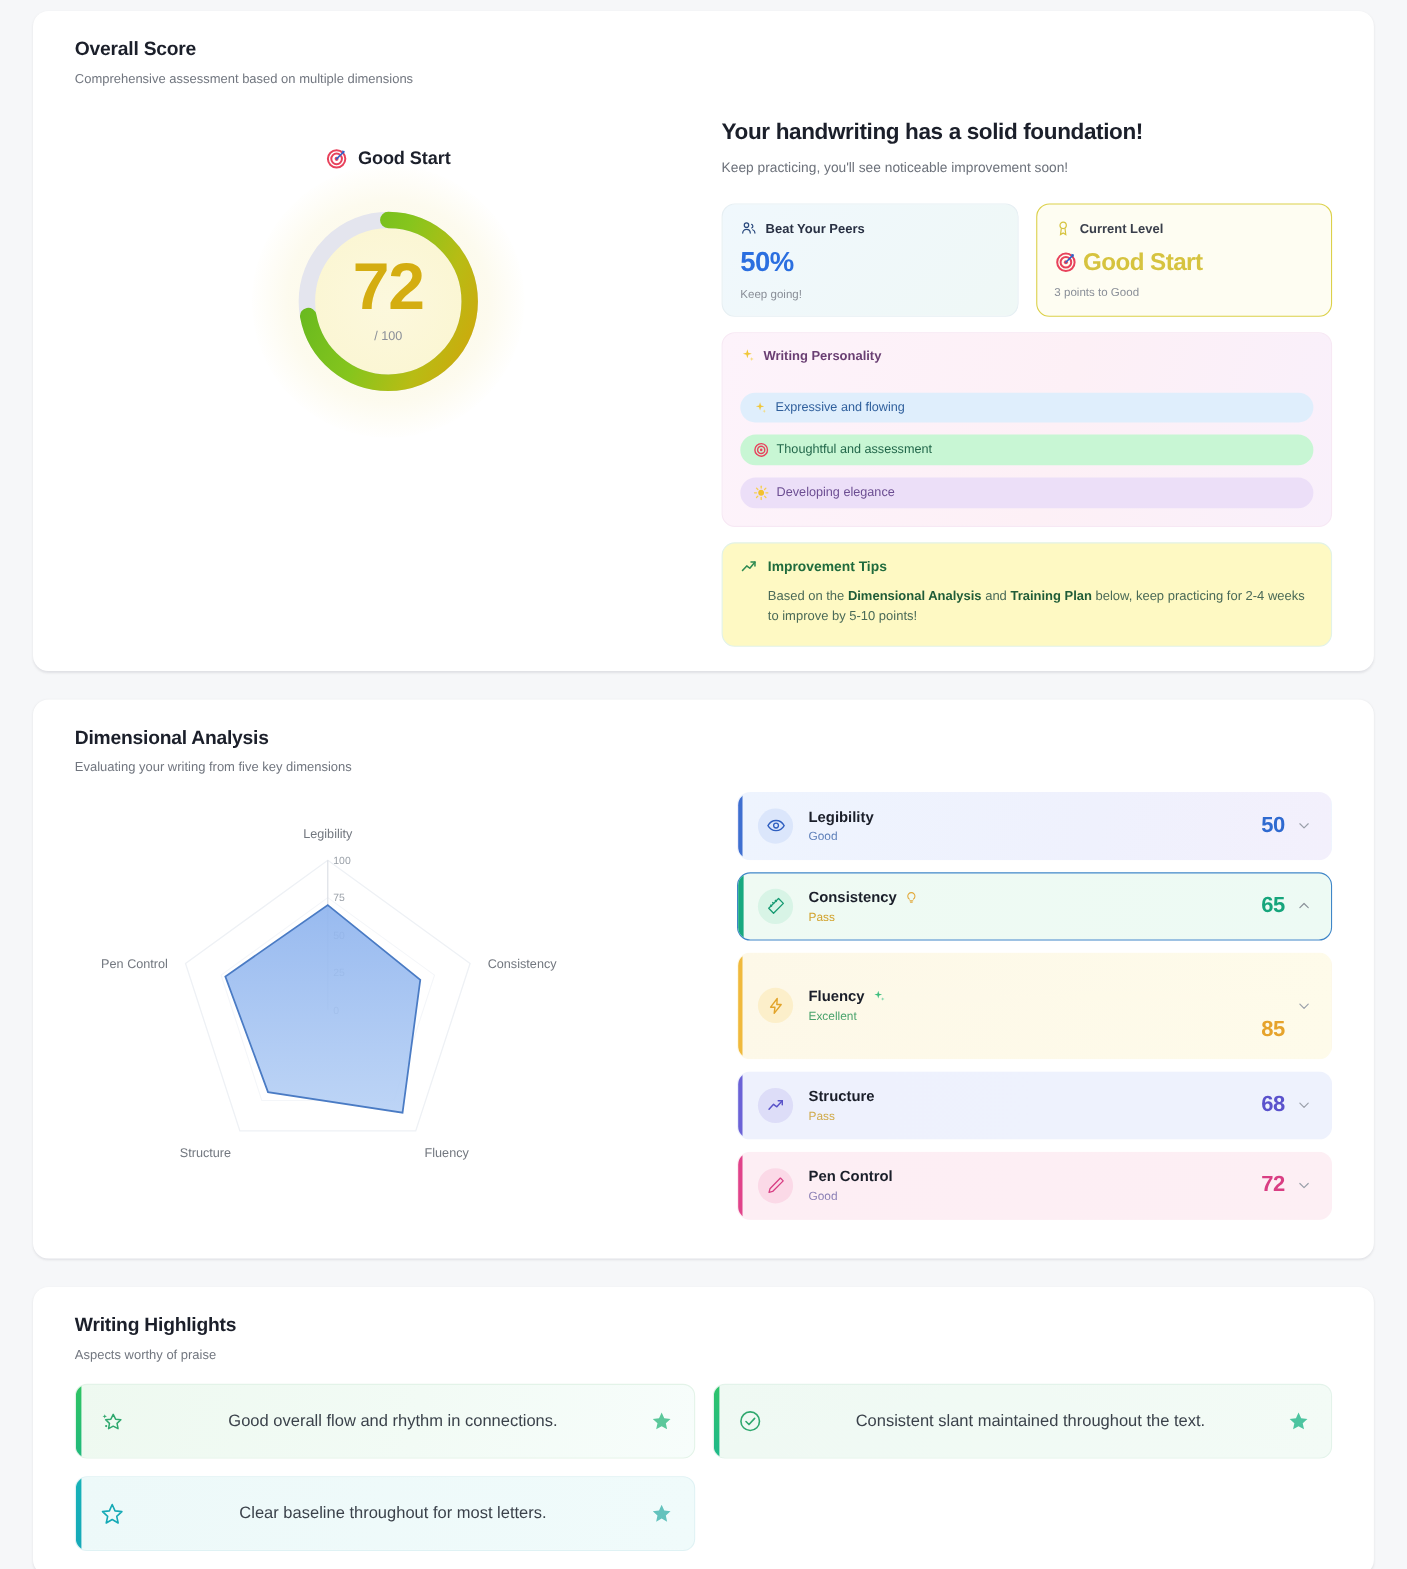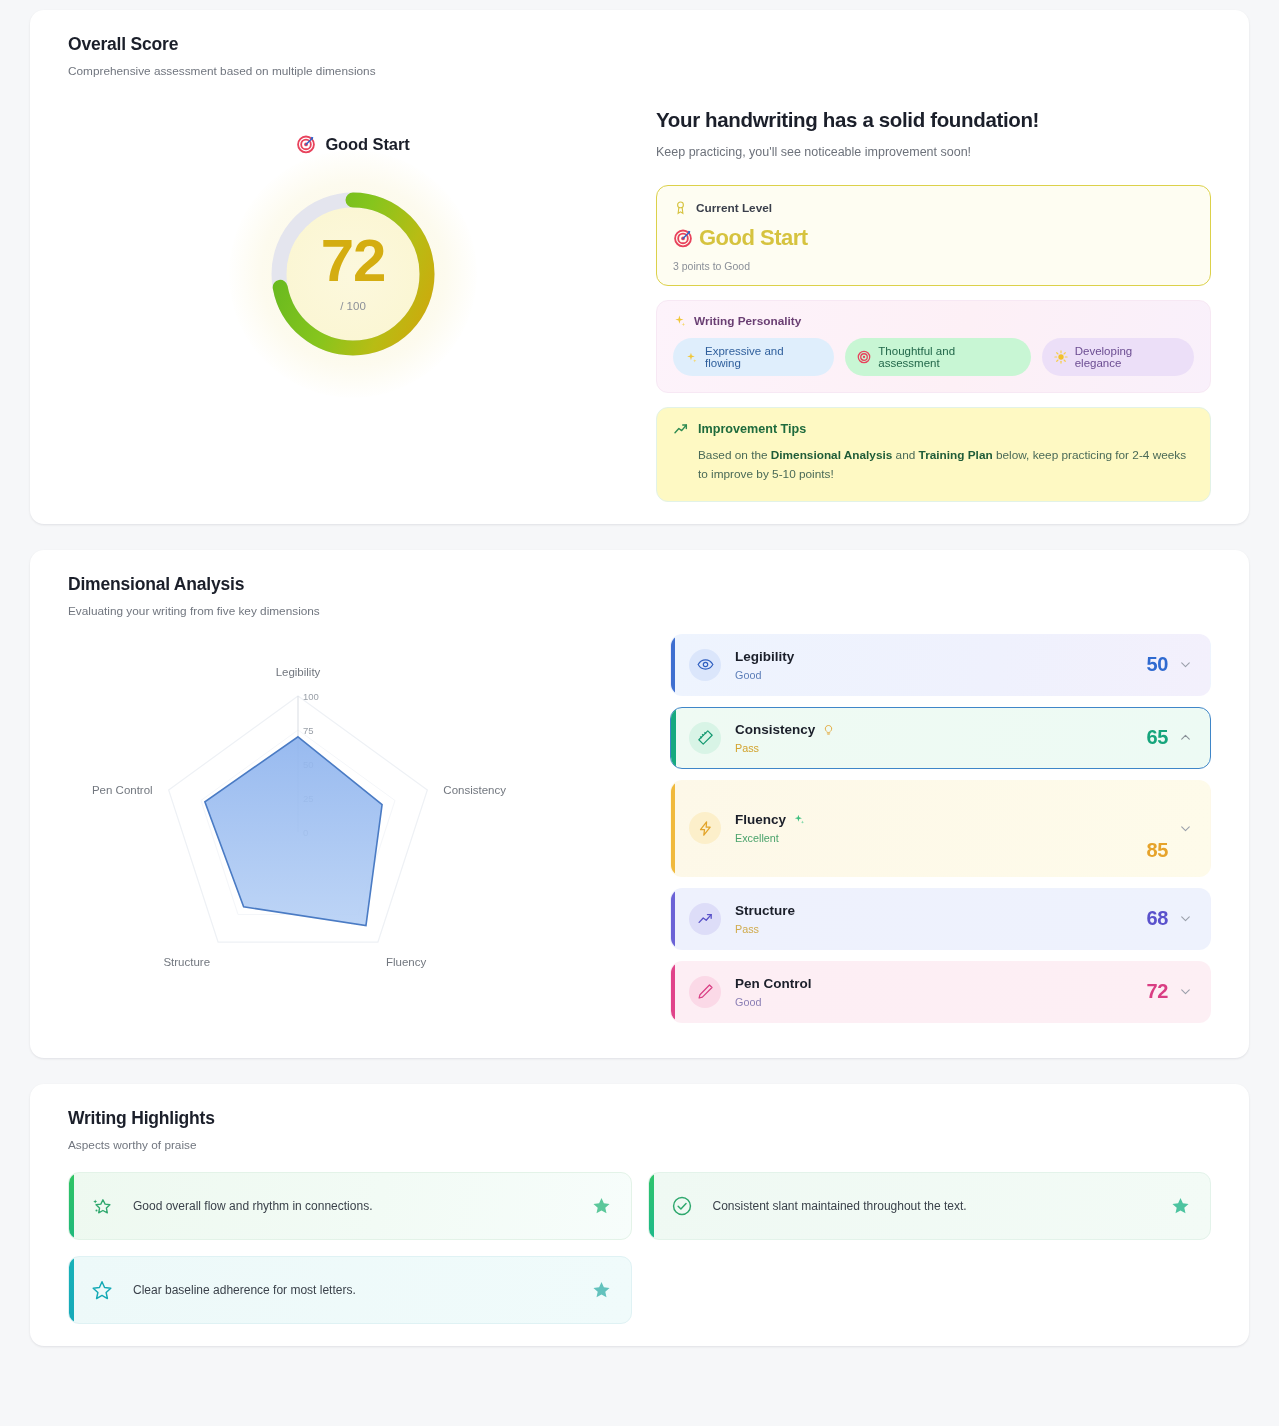--- a/index.html
+++ b/index.html
@@ -140,21 +140,21 @@
     margin-top: 14px;
     border-radius: 12px;
     background: linear-gradient(105deg, #fdf3fb 0%, #fdf0f6 55%, #f9f0fb 100%);
     border: 1px solid #f7e8f4;
     padding: 13px 16px 16px 16px;
   }
   .pers-head {
     display: flex; align-items: center; gap: 7px;
     font-size: 11.8px; font-weight: bold; color: #6a3f73;
   }
-  .pers-tags { display: flex; gap: 11px; margin-top: 10px; }
+  .pers-tags { display: flex; gap: 11px; margin-top: 27px; flex-direction: column; }
   .tag {
     display: flex; align-items: center; gap: 7px;
     border-radius: 999px;
     padding: 7px 15px 7px 12px;
     font-size: 11.5px;
   }
   .tag-1 { background: #dfeefc; color: #2f5f9c; }
   .tag-2 { background: #c8f6d4; color: #22674a; }
   .tag-3 { background: #ecdff8; color: #6c4d92; }
 
@@ -280,21 +280,21 @@
   .hl-b { background: linear-gradient(100deg,#eff9f3 0%,#f3fbf6 100%); border: 1px solid #e3f3ea; }
   .hl-b::before { background: linear-gradient(#2fc46b,#1eb98a); }
   .hl-c { background: linear-gradient(100deg,#edf9f9 0%,#f0fbfb 100%); border: 1px solid #dff2f4; }
   .hl-c::before { background: linear-gradient(#17b2b8,#16a9b9); }
 
   .hl-icon {
     width: 30px; height: 30px; flex: none;
     display: flex; align-items: center; justify-content: center;
     margin-right: 16px; border-radius: 50%;
   }
-  .hl-text { flex: 1; font-size: 12px; color: #3b424b; }
+  .hl-text { flex: 1; font-size: 15px; color: #3b424b; text-align: center; }
   .hl-star { flex: none; margin-left: 10px; }
 
   svg { display: block; }
   .radar-label {
     font-size: 11.5px; fill: #72777f;
     font-family: "Liberation Sans", sans-serif;
   }
   .radar-tick {
     font-size: 9.5px; fill: #9aa0a8;
     font-family: "Liberation Sans", sans-serif;
@@ -349,20 +349,35 @@
             <div class="gauge-den">/ 100</div>
           </div>
         </div>
       </div>
 
       <div class="summary-col">
         <div class="summary-h">Your handwriting has a solid foundation!</div>
         <div class="summary-p">Keep practicing, you'll see noticeable improvement soon!</div>
 
         <div class="stat-row">
+          <div class="stat-box stat-peers">
+            <div class="stat-head">
+              <span>
+                <svg width="15" height="15" viewBox="0 0 24 24" fill="none" stroke="#2b4a7e" stroke-width="1.8" stroke-linecap="round">
+                  <circle cx="9" cy="7.5" r="3.2"></circle>
+                  <path d="M3.5 19c0-3.2 2.5-5.4 5.5-5.4s5.5 2.2 5.5 5.4"></path>
+                  <path d="M16.5 6.4a2.8 2.8 0 0 1 0 5.2"></path>
+                  <path d="M18 14.2c2 .7 3.3 2.4 3.3 4.8"></path>
+                </svg>
+              </span>
+              <span>Beat Your Peers</span>
+            </div>
+            <div class="stat-big">50%</div>
+            <div class="stat-foot">Keep going!</div>
+          </div>
 
           <div class="stat-box stat-level">
             <div class="stat-head">
               <span>
                 <svg width="15" height="16" viewBox="0 0 24 24" fill="none" stroke="#d6c33f" stroke-width="1.8" stroke-linecap="round">
                   <circle cx="12" cy="7" r="4.6"></circle>
                   <path d="M9.3 11.6 L8.2 20.5 L12 18.2 L15.8 20.5 L14.7 11.6"></path>
                 </svg>
               </span>
               <span>Current Level</span>
@@ -658,21 +673,21 @@
           </svg>
         </span>
       </div>
 
       <div class="hl-card hl-c">
         <span class="hl-icon">
           <svg width="22" height="22" viewBox="0 0 24 24" fill="none" stroke="#16aab6" stroke-width="1.6" stroke-linejoin="round">
             <path d="M12 3 L14.8 9.3 L21.6 10 L16.5 14.7 L17.9 21.3 L12 17.9 L6.1 21.3 L7.5 14.7 L2.4 10 L9.2 9.3 Z"></path>
           </svg>
         </span>
-        <span class="hl-text">Clear baseline adherence for most letters.</span>
+        <span class="hl-text">Clear baseline throughout for most letters.</span>
         <span class="hl-star">
           <svg width="19" height="19" viewBox="0 0 24 24">
             <path d="M12 2.6 L15 9.2 L22.2 10 L16.8 14.9 L18.3 21.9 L12 18.3 L5.7 21.9 L7.2 14.9 L1.8 10 L9 9.2 Z" fill="#63c2bd"></path>
           </svg>
         </span>
       </div>
 
     </div>
   </div>
 

